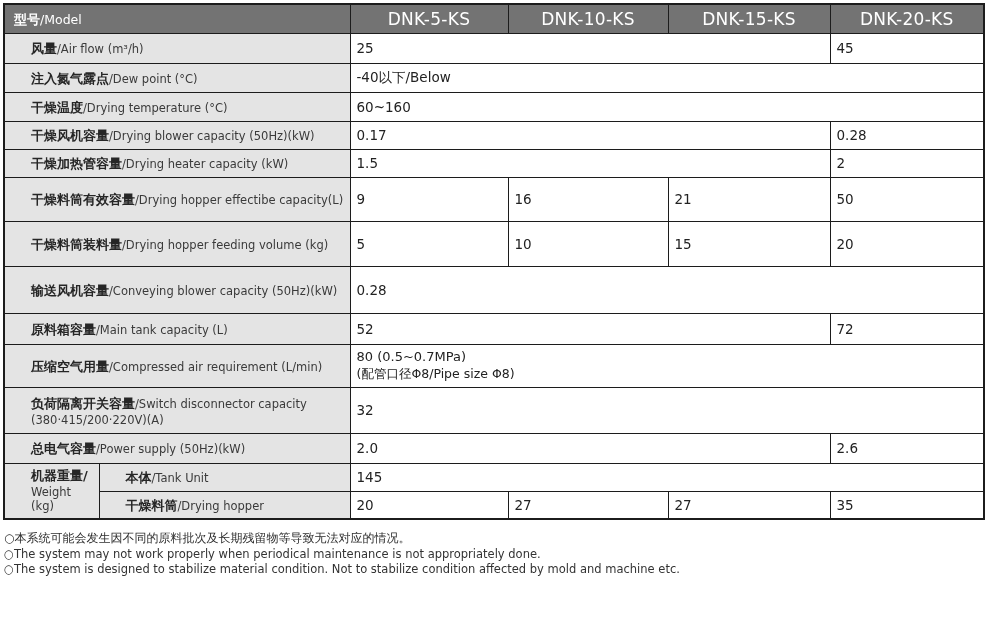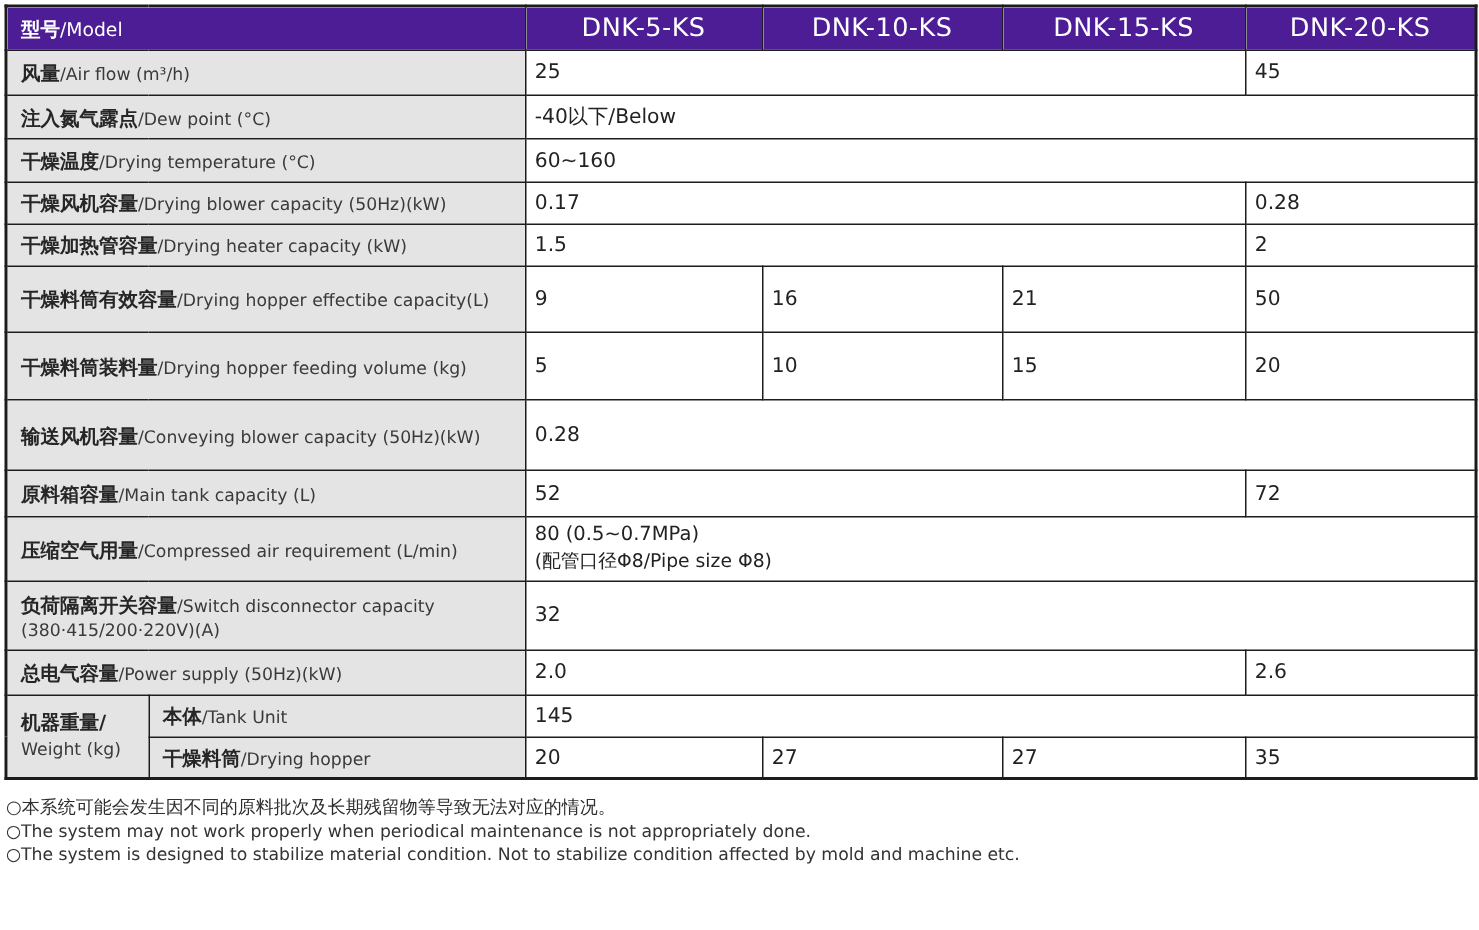--- a/index.html
+++ b/index.html
@@ -20,24 +20,24 @@
   }
   td {
     border: 1px solid #1c1c1c;
     padding: 1px 6px;
     vertical-align: middle;
     overflow: hidden;
   }
   td.label {
     background: #e4e4e4;
     text-align: left;
-    padding-left: 9px;
+    padding-left: 26px;
   }
   td.head-label, td.model {
-    background: #4c1d95;
+    background: #737373;
     color: #ffffff;
   }
   td.head-label { padding-left: 9px; }
   td.model {
     text-align: center;
     font-size: 17px;
     letter-spacing: 0.3px;
   }
   .zh { font-size: 13px; font-weight: 600; color: #262626; }
   .en { font-size: 11.5px; font-weight: 400; color: #3a3a3a; }

